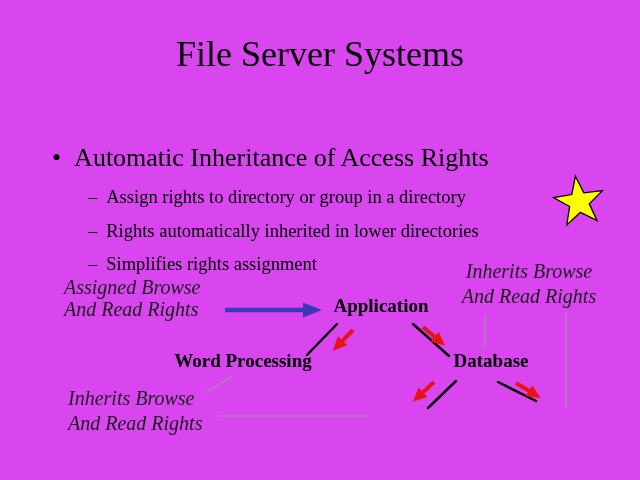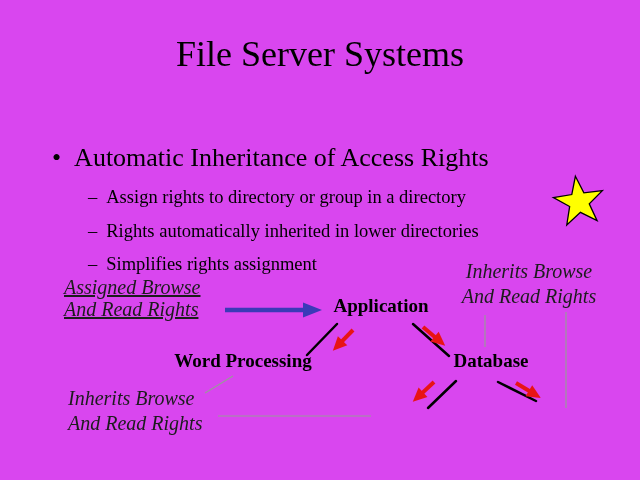--- a/index.html
+++ b/index.html
@@ -17,21 +17,21 @@
     font-size:26px; line-height:30px; display:flex; gap:13px; white-space:nowrap;
   }
   .bullet2 {
     position:absolute; left:88px;
     font-size:18.5px; line-height:21px; display:flex; gap:9px; white-space:nowrap;
   }
   .sub1 { top:187px; } .sub2 { top:221px; } .sub3 { top:254px; }
   .callout {
     position:absolute; font-style:italic; font-size:20px; color:#1c1c1c; white-space:nowrap;
   }
-  .assigned { left:64px; top:276px; line-height:22px;text-decoration:underline; }
+  .assigned { left:64px; top:276px; line-height:22px; }
   .inh-top  { left:529px; top:259px; line-height:25px; transform:translateX(-50%); text-align:center; }
   .inh-bottom { left:68px; top:386px; line-height:25px; }
   .node {
     position:absolute; font-weight:bold; font-size:19px; line-height:24px;
     transform:translateX(-50%); white-space:nowrap; color:#000;
   }
   .n-app { left:381px; top:294px; }
   .n-wp  { left:243px; top:349px; }
   .n-db  { left:491px; top:349px; }
   .n-ora { left:406px; top:402px; }

